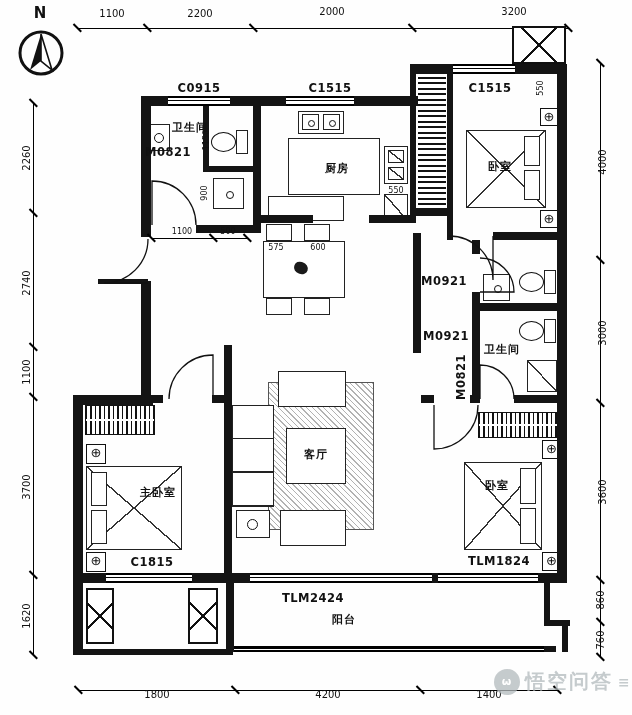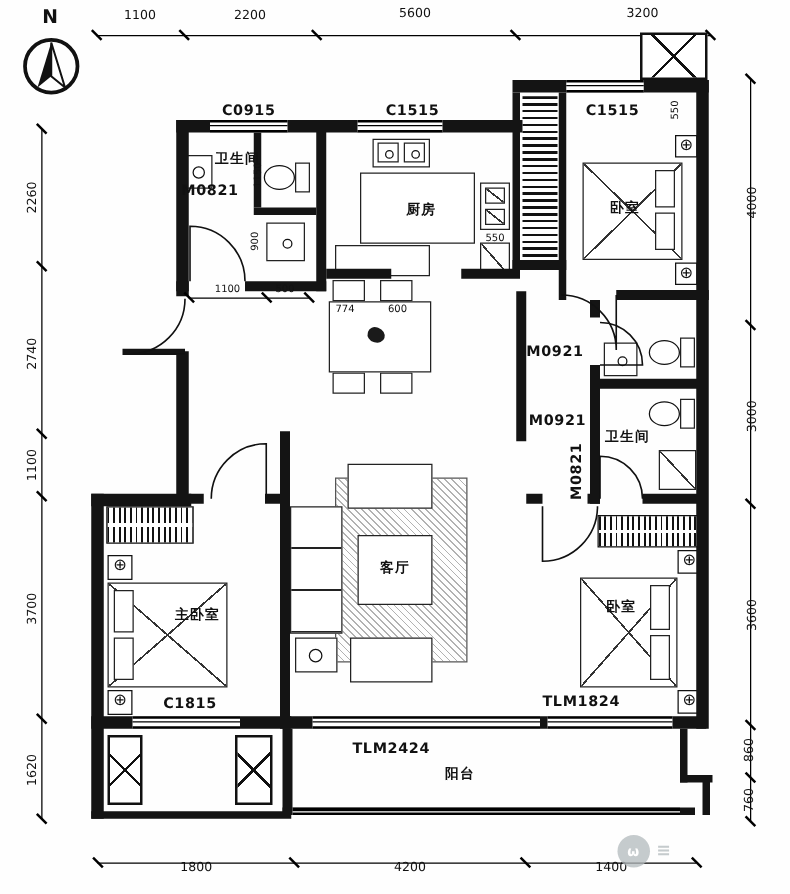--- a/index.html
+++ b/index.html
@@ -52,21 +52,21 @@
 
   <span class="compassN">N</span>
   <svg class="abs" style="left:16px;top:28px;z-index:6" width="50" height="50" viewBox="0 0 50 50">
     <circle cx="25" cy="25" r="21" fill="none" stroke="#111" stroke-width="3"></circle>
     <path d="M25,6 L14,42 L25,33 Z" fill="#111"></path>
     <path d="M25,6 L36,42 L25,33 Z" fill="#fff" stroke="#111" stroke-width="1.6"></path>
   </svg>
 
   <span class="lab c" style="left:112px;top:13px">1100</span>
   <span class="lab c" style="left:200px;top:13px">2200</span>
-  <span class="lab c" style="left:332px;top:11px">5600</span>
+  <span class="lab c" style="left:332px;top:11px">2000</span>
   <span class="lab c" style="left:514px;top:11px">3200</span>
 
   <span class="lab cv" style="left:26px;top:158px">2260</span>
   <span class="lab cv" style="left:26px;top:283px">2740</span>
   <span class="lab cv" style="left:26px;top:372px">1100</span>
   <span class="lab cv" style="left:26px;top:487px">3700</span>
   <span class="lab cv" style="left:26px;top:616px">1620</span>
 
   <span class="lab cv" style="left:602px;top:162px">4000</span>
   <span class="lab cv" style="left:602px;top:333px">3000</span>
@@ -76,42 +76,42 @@
 
   <span class="lab c" style="left:157px;top:694px">1800</span>
   <span class="lab c" style="left:328px;top:694px">4200</span>
   <span class="lab c" style="left:489px;top:694px">1400</span>
 
   <span class="lab c tiny" style="left:182px;top:231px">1100</span>
   <span class="lab c tiny" style="left:228px;top:231px">500</span>
   <span class="lab cv tiny" style="left:206px;top:140px">1150</span>
   <span class="lab cv tiny" style="left:204px;top:193px">900</span>
   <span class="lab c tiny" style="left:396px;top:190px">550</span>
-  <span class="lab c tiny" style="left:276px;top:247px">774</span>
+  <span class="lab c tiny" style="left:276px;top:247px">575</span>
   <span class="lab c tiny" style="left:318px;top:247px">600</span>
   <span class="lab cv tiny" style="left:540px;top:88px">550</span>
 
   <span class="lab c room" style="left:190px;top:127px">卫生间</span>
   <span class="lab c room" style="left:337px;top:168px">厨房</span>
   <span class="lab c room" style="left:500px;top:166px">卧室</span>
   <span class="lab c room" style="left:502px;top:349px">卫生间</span>
   <span class="lab c room" style="left:158px;top:492px">主卧室</span>
   <span class="lab c room" style="left:316px;top:454px">客厅</span>
   <span class="lab c room" style="left:497px;top:485px">卧室</span>
-  <span class="lab c room" style="left:368px;top:619px">阳台</span>
+  <span class="lab c room" style="left:344px;top:619px">阳台</span>
 
   <span class="lab c code" style="left:199px;top:88px">C0915</span>
   <span class="lab c code" style="left:330px;top:88px">C1515</span>
   <span class="lab c code" style="left:490px;top:88px">C1515</span>
   <span class="lab c code" style="left:168px;top:152px">M0821</span>
   <span class="lab c code" style="left:444px;top:281px">M0921</span>
   <span class="lab c code" style="left:446px;top:336px">M0921</span>
   <span class="lab cv code" style="left:461px;top:377px">M0821</span>
   <span class="lab c code" style="left:152px;top:562px">C1815</span>
-  <span class="lab c code" style="left:465px;top:561px">TLM1824</span>
+  <span class="lab c code" style="left:499px;top:561px">TLM1824</span>
   <span class="lab c code" style="left:313px;top:598px">TLM2424</span>
 
   <div class="ladder" style="left:418px;top:77px;width:28px;height:130px"></div>
 
   <div class="furn" style="left:146px;top:124px;width:24px;height:27px"></div>
   <div class="dot" style="left:154px;top:133px;width:8px;height:8px"></div>
   <div class="toilet" style="left:211px;top:132px;width:25px;height:20px"></div>
   <div class="furn" style="left:236px;top:130px;width:12px;height:24px"></div>
   <div class="furn" style="left:213px;top:178px;width:31px;height:31px"></div>
   <div class="dot" style="left:226px;top:191px;width:6px;height:6px"></div>
@@ -180,20 +180,21 @@
       <path d="M213,399 L213,355 A44,44 0 0 0 169,399"></path>
       <path d="M493,236 L493,280 A44,44 0 0 0 449,236"></path>
       <path d="M480,292 L514,292 A34,34 0 0 0 480,258"></path>
       <path d="M480,399 L480,365 A34,34 0 0 1 514,399"></path>
       <path d="M434,405 L434,449 A44,44 0 0 0 478,405"></path>
     </g>
   </svg>
 
   <div id="wm">
     <div class="logo">ω</div>
+    <div class="t">悟空问答</div>
     <div class="m">≡</div>
   </div>
 <div class="wall" style="left: 141px; top: 96px; width: 277px; height: 10px;"></div>
     <div class="wall" style="left: 410px; top: 64px; width: 157px; height: 10px;"></div>
     <div class="wall" style="left: 410px; top: 74px; width: 6px; height: 142px;"></div>
     <div class="wall" style="left: 447px; top: 74px; width: 6px; height: 166px;"></div>
     <div class="wall" style="left: 410px; top: 208px; width: 43px; height: 8px;"></div>
     <div class="wall" style="left: 557px; top: 64px; width: 10px; height: 519px;"></div>
     <div class="wall" style="left: 141px; top: 96px; width: 10px; height: 141px;"></div>
     <div class="wall" style="left: 141px; top: 281px; width: 10px; height: 122px;"></div>

